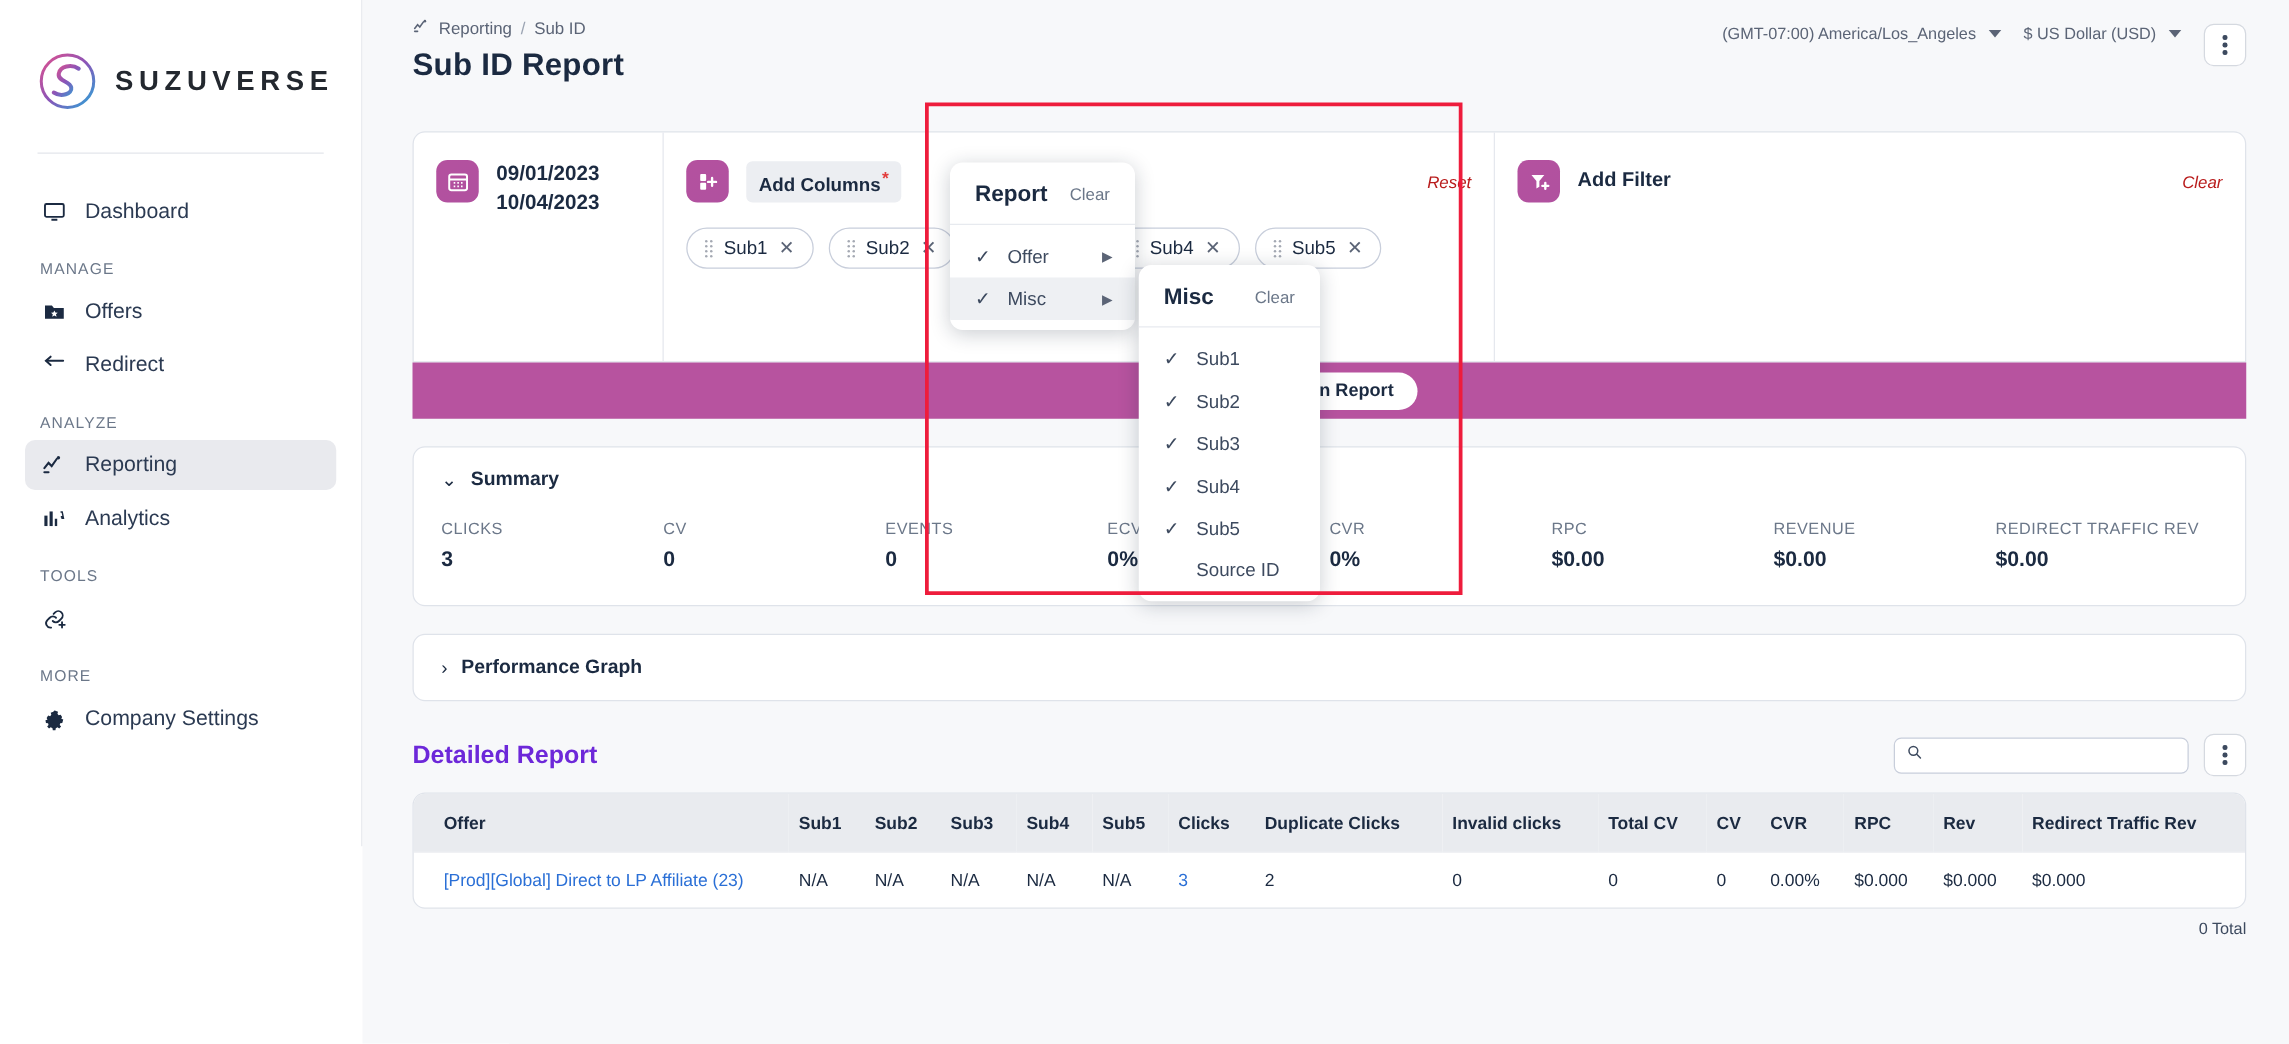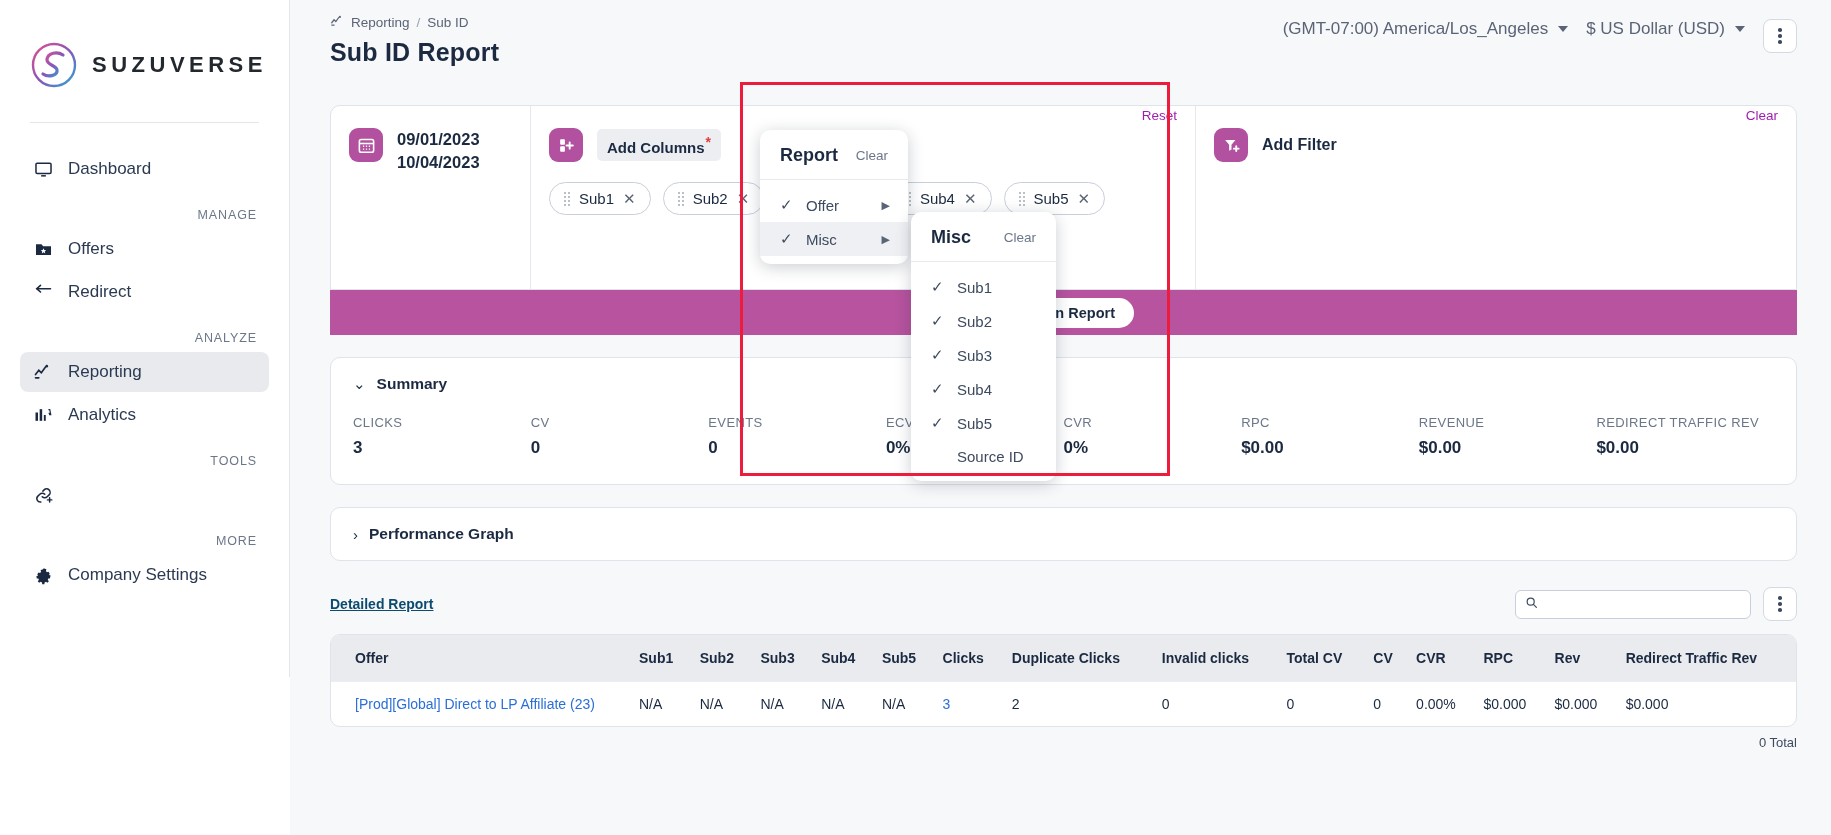--- a/index.html
+++ b/index.html
@@ -27,33 +27,33 @@
   .nav { padding: 26px 20px 0 20px; }
   .nav-item {
     display: flex; align-items: center; gap: 14px;
     padding: 9px 12px; border-radius: 8px; cursor: pointer;
     color: #2b3a52; font-size: 17px; margin-bottom: 3px;
   }
   .nav-item.active { background: #e9eaee; }
   .nav-icon { width: 22px; height: 22px; flex: 0 0 22px; display: flex; align-items: center; justify-content: center; color: #1b2a41; }
   .nav-section {
     font-size: 12.5px; letter-spacing: .9px; color: #6b7789;
-    padding: 16px 12px 7px 12px; text-transform: uppercase; text-align: right;
+    padding: 16px 12px 7px 12px; text-transform: uppercase;
   }
   .nav-label-2l { line-height: 1.25; }
 
   
   .main { flex: 1 1 auto; height: 835px; background: #f7f8fa; position: relative; overflow: hidden; }
   .topbar { height: 88px; padding: 14px 34px 0 40px; display: flex; justify-content: space-between; }
   .breadcrumb { display: flex; align-items: center; gap: 7px; font-size: 13.5px; color: #5b6476; }
   .breadcrumb .crumb-link { color: #5b6476; }
   .breadcrumb .sep { color: #9aa3b2; }
   .page-title { font-size: 25px; font-weight: 700; color: #1b2a41; margin-top: 7px; letter-spacing: .2px; }
   .topbar-right { display: flex; align-items: flex-start; gap: 18px; padding-top: 5px; }
-  .tb-select { display: flex; align-items: center; gap: 10px; font-size: 17px; color: #5b6476; cursor: pointer; }
+  .tb-select { display: flex; align-items: center; gap: 10px; font-size: 13px; color: #5b6476; cursor: pointer; }
   .caret { width: 0; height: 0; border-left: 5px solid transparent; border-right: 5px solid transparent; border-top: 6px solid #5b6476; }
   .kebab-btn {
     width: 34px; height: 34px; border: 1px solid #d5d9e0; border-radius: 8px; background: #fff;
     display: flex; align-items: center; justify-content: center; cursor: pointer;
   }
   .kebab-dots { display: flex; flex-direction: column; gap: 2.5px; align-items: center; }
   .kebab-dots i { width: 3.5px; height: 3.5px; border-radius: 50%; background: #3d4a5f; display: block; }
 
   
   .filter-card {
@@ -73,21 +73,21 @@
   .fc-cols { flex: 1 1 auto; padding: 22px 18px; border-right: 1px solid #e5e8ee; position: relative; min-width: 0; }
   .fc-filters { width: 600px; flex: 0 0 600px; padding: 22px 18px; position: relative; }
   .sec-head { display: flex; align-items: center; gap: 14px; }
   .sec-title-pill {
     background: #eceef2; color: #1b2a41; font-size: 15px; font-weight: 600;
     border-radius: 5px; padding: 5px 10px;
   }
   .req-star { color: #e23b3b; font-size: 14px; vertical-align: super; margin-left: 1px; }
   .sec-title-plain { color: #1b2a41; font-size: 16px; font-weight: 700; }
   .corner-link {
-    position: absolute; top: 2px; right: 18px; font-size: 13.5px; color: #a21caf; cursor: pointer;
+    position: absolute; top: 32px; right: 18px; font-size: 13.5px; color: #b91c1c; cursor: pointer; font-style: italic;
   }
   .chips { display: flex; flex-wrap: wrap; gap: 12px; margin-top: 20px; }
   .chip {
     display: flex; align-items: center; gap: 9px; border: 1px solid #c8cedb;
     border-radius: 20px; padding: 7px 14px; font-size: 15px; color: #1b2a41; background: #fff;
     cursor: pointer; white-space: nowrap;
   }
   .grip { display: grid; grid-template-columns: repeat(2, 2px); gap: 2px; opacity: .55; }
   .grip i { width: 2px; height: 2px; background: #5b6476; border-radius: 50%; display: block; }
   .chip-x { color: #5b6476; font-size: 15px; line-height: 1; }
@@ -112,21 +112,21 @@
   .panel-title { font-size: 15.5px; font-weight: 700; color: #1b2a41; }
   .summary-metrics { display: flex; padding: 5px 22px 26px 22px; }
   .metric { flex: 1 1 0; min-width: 0; }
   .metric-label { font-size: 13px; color: #6b7789; letter-spacing: .4px; text-transform: uppercase; white-space: nowrap; }
   .metric-value { font-size: 17px; font-weight: 700; color: #1b2a41; margin-top: 8px; }
 
   
   .detail-bar {
     margin: 26px 34px 0 40px; display: flex; align-items: center; justify-content: space-between;
   }
-  .detail-title { font-size: 14px; font-weight: 700; color: #0c4a6e; text-decoration: underline; }
+  .detail-title { font-size: 20px; font-weight: 700; color: #6d28d9; }
   .detail-tools { display: flex; align-items: center; gap: 12px; }
   .search-box {
     width: 236px; height: 29px; border: 1px solid #c8cedb; border-radius: 6px;
     display: flex; align-items: center; padding: 0 9px; background: #fff;
   }
   .search-input { border: none; outline: none; font-size: 13px; width: 100%; background: transparent; color: #1b2a41; font-family: "Liberation Sans", sans-serif; }
 
   .table-card {
     margin: 13px 34px 0 40px; background: #fff; border: 1px solid #dfe3ea; border-radius: 10px;
     overflow: hidden;

